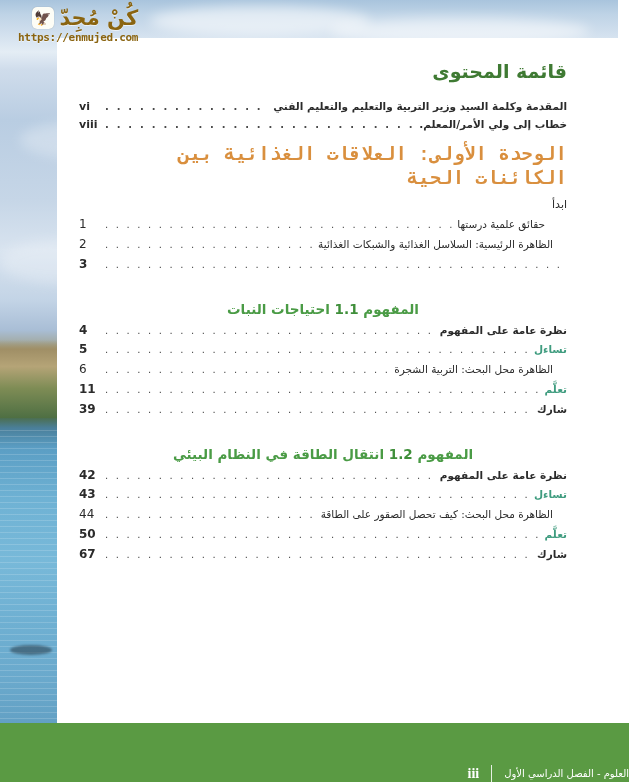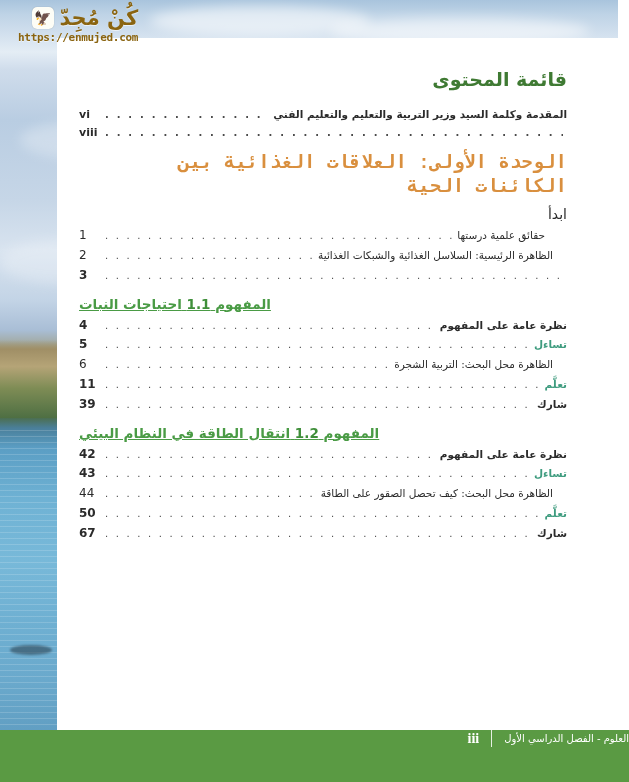--- a/index.html
+++ b/index.html
@@ -156,21 +156,21 @@
     text-shadow: 0 1px 0 rgba(255,255,255,.5);
   }
 
   
   .toc {
     position: absolute;
     left: 57px;
     top: 38px;
     width: 562px;
     height: 700px;
-    padding: 8px 52px 0 22px;
+    padding: 0 52px 0 22px;
     direction: rtl;
   }
 
   .toc-title {
     margin-top: 22px;
     text-align: right;
     font-size: 19px;
     font-weight: bold;
     color: #3f7a33;
     letter-spacing: 0;
@@ -251,52 +251,51 @@
   .unit-head {
     margin-top: 8px;
     text-align: right;
     font-size: 19px;
     font-weight: bold;
     color: #d98f3e;
     font-family: Liberation Mono, monospace;
   }
 
   .concept-head {
-    margin-top: 10px;
-    text-align: left;
+    margin-top: 26px;
+    text-align: center;
     font-size: 13.5px;
     font-weight: bold;
     color: #4a9b45;
-    text-decoration: underline;
   }
   .concept-head .num {
     font-weight: bold;
     color: #3f8f3a;
   }
 
   .start-label {
     margin-top: 8px;
     text-align: right;
-    font-size: 14px;
+    font-size: 11px;
     color: #2b2b2b;
     padding-left: 60px;
   }
 
   .block { margin-top: 4px; }
 
   
   .footer {
     position: absolute;
     left: 0;
     bottom: 0;
     width: 629px;
-    height: 52px;
+    height: 59px;
     background: #5a9a43;
     display: flex;
-    align-items: flex-start;
+    align-items: flex-end;
     z-index: 30;
   }
   .footer .inner {
     display: flex;
     flex-direction: row;
     align-items: center;
     gap: 12px;
     padding-right: 0;
     padding-left: 0;
     margin-left: 0;
@@ -361,20 +360,21 @@
 
     <div class="toc-title">قائمة المحتوى</div>
 
     <div class="front-list">
       <div class="row front">
         <span class="label">المقدمة وكلمة السيد وزير التربية والتعليم والتعليم الفني</span>
         <span class="leader">. . . . . . . . . . . . . . . . . . . . . . . . . . . . . . . . . . . . . . . . . . . . . . . . . . . . . . . . . . . . . . . . . . . . . . . .</span>
         <span class="pnum">vi</span>
       </div>
       <div class="row front">
+        <span class="label">خطاب إلى ولي الأمر/المعلم.</span>
         <span class="leader">. . . . . . . . . . . . . . . . . . . . . . . . . . . . . . . . . . . . . . . . . . . . . . . . . . . . . . . . . . . . . . . . . . . . . . . .</span>
         <span class="pnum">viii</span>
       </div>
     </div>
 
 
     <div class="unit-head">الوحدة الأولى: العلاقات الغذائية بين الكائنات الحية</div>
 
     <div class="start-label">ابدأ</div>
 

